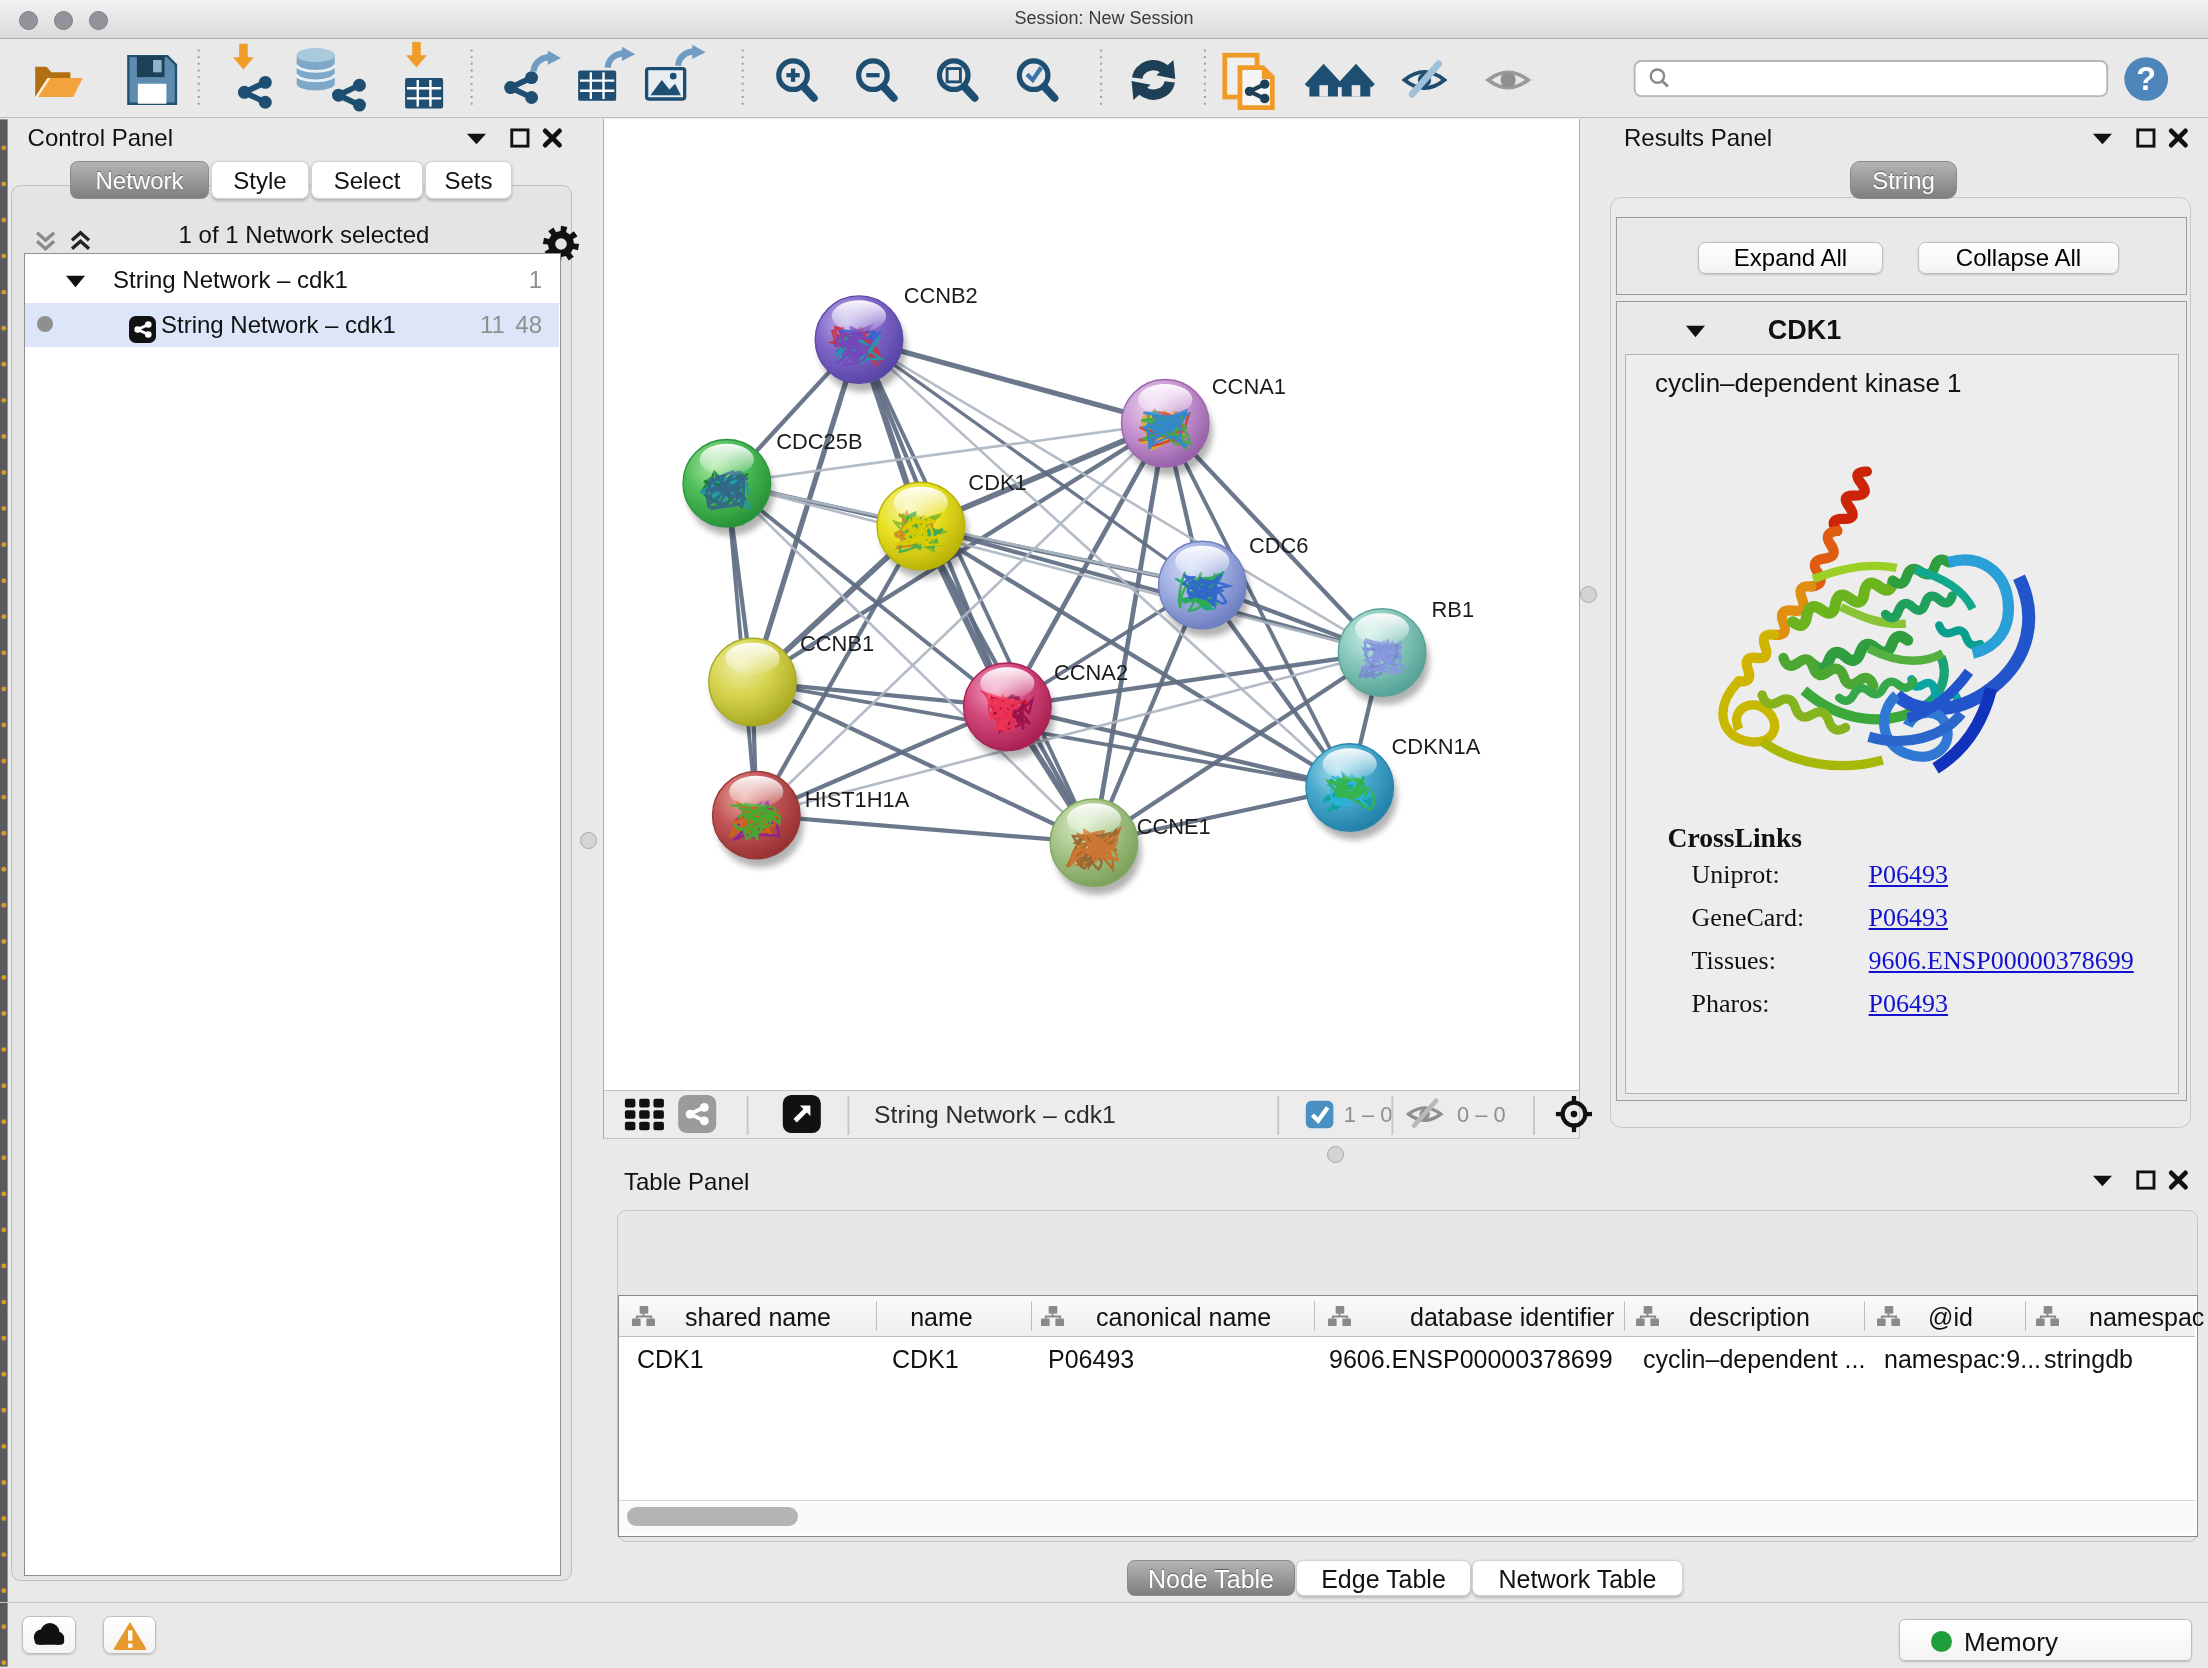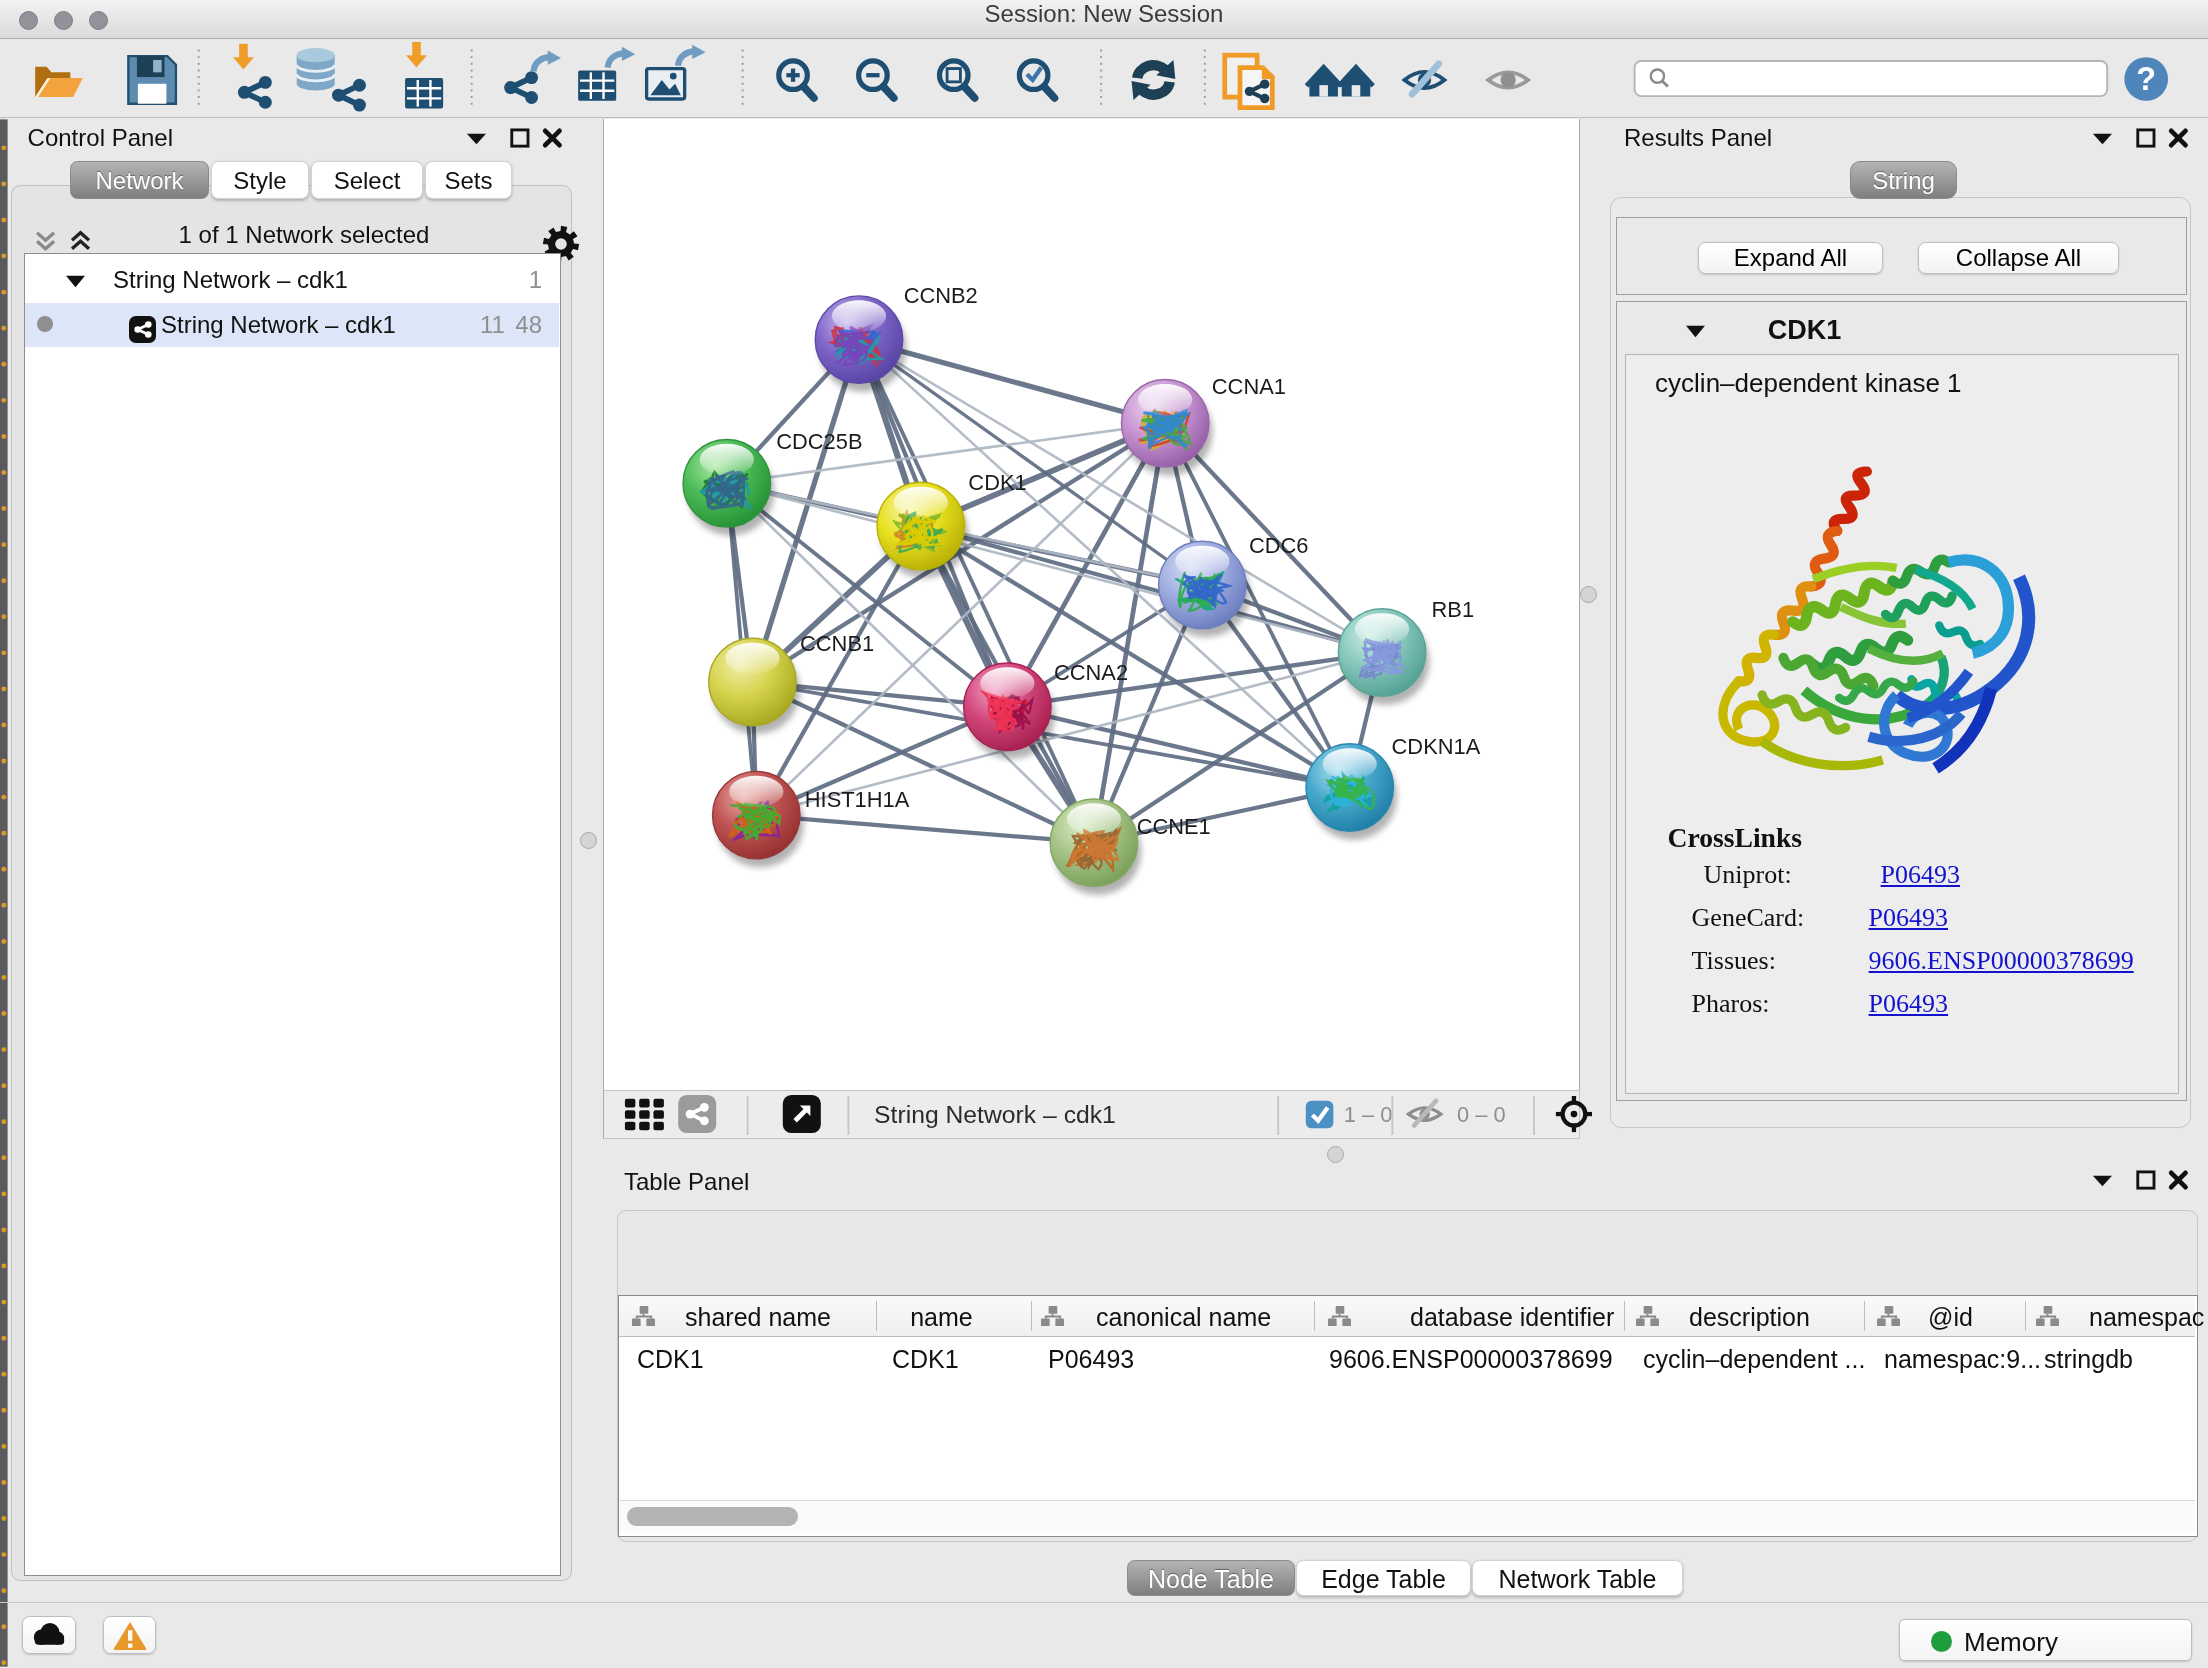--- a/index.html
+++ b/index.html
@@ -8,21 +8,21 @@
 .whitetab { background:#fff; color:#111; border:1px solid #d2d2d2; border-radius:7.6px; text-align:center; box-shadow:0 1.9px 2.9px rgba(0,0,0,0.22); }
 .btn { background:linear-gradient(#ffffff,#f3f3f3); border:1px solid #bdbdbd; border-radius:7.6px; text-align:center; box-shadow:0 1px 1.9px rgba(0,0,0,0.18); }
 a.lnk { color:#1212cf; text-decoration:underline; }
 </style></head>
 <body>
 
 <div class="abs" style="left:0;top:0;width:2208px;height:39px;background:linear-gradient(#f2f2f2,#dadada);border-bottom:1px solid #acacac;">
   <div class="abs" style="left:19px;top:11.4px;width:19px;height:19px;border-radius:50%;background:#92929a;border:1px solid #7e7e86;"></div>
   <div class="abs" style="left:54px;top:11.4px;width:19px;height:19px;border-radius:50%;background:#92929a;border:1px solid #7e7e86;"></div>
   <div class="abs" style="left:89px;top:11.4px;width:19px;height:19px;border-radius:50%;background:#92929a;border:1px solid #7e7e86;"></div>
-  <div style="text-align:center;font-size:24px;color:#3b3b3b;padding-top:0;">Session: New Session</div>
+  <div style="text-align:center;font-size:18px;color:#3b3b3b;padding-top:8px;">Session: New Session</div>
 </div>
 
 <div class="abs" style="left:0;top:40px;width:2208px;height:78px;background:#e9e9e9;border-bottom:1px solid #bdbdbd;">
     <svg width="2208" height="78" viewBox="0 42 2322 82" style="position:absolute;left:0;top:0">
       <g transform="translate(62,84)">
         <path d="M-25,18 L-25,-14 L-13,-14 L-8,-8 L12,-8 L12,18 Z" fill="#b06f10"></path>
         <path d="M-25,18 L-12,-2 L25,-2 L15,18 Z" fill="#f2a33c"></path>
         <path d="M-25,18 L-12,-2 L-9,-2 L-22,18 Z" fill="#fff" opacity="0.85"></path>
       </g>
       <g transform="translate(160,84)">
@@ -643,21 +643,21 @@
         <path d="M210,300 C250,312 290,300 310,275" fill="none" stroke="#2b66cc" stroke-width="11"></path>
         <path d="M318,230 C300,255 280,272 252,280" fill="none" stroke="#2255cc" stroke-width="11"></path>
         <path d="M228,168 Q238,177 242,164 Q247,151 257,160 Q267,169 271,156 Q275,143 286,152 Q296,161 300,148" fill="none" stroke="#1fa05c" stroke-width="10" stroke-linecap="round"></path>
         <path d="M150,130 C180,118 210,112 240,118" fill="none" stroke="#9ccf25" stroke-width="9"></path>
         <path d="M260,120 C290,128 312,142 322,162" fill="none" stroke="#12a88e" stroke-width="9"></path>
         <path d="M178,258 Q188,266 194,254 Q200,243 210,251 Q220,259 226,247 Q232,236 242,244 Q252,252 258,240" fill="none" stroke="#36a84a" stroke-width="9" stroke-linecap="round"></path>
         <path d="M210,205 C240,220 268,222 290,210" fill="none" stroke="#55b040" stroke-width="9"></path>
       </svg>
     <div class="abs" style="left:42px;top:467px;font-family:'Liberation Serif',serif;font-size:27.6px;font-weight:bold;color:#111;">CrossLinks</div>
     <div class="abs" style="left:66px;top:505px;width:476px;font-family:'Liberation Serif',serif;font-size:26px;color:#111;">
-      <div style="height:43px;"><span style="display:inline-block;width:177px;margin-left:12px;">Uniprot:</span><a class="lnk">P06493</a></div>
+      <div style="height:43px;"><span style="display:inline-block;width:177px;">Uniprot:</span><a class="lnk">P06493</a></div>
       <div style="height:43px;"><span style="display:inline-block;width:177px;">GeneCard:</span><a class="lnk">P06493</a></div>
       <div style="height:43px;"><span style="display:inline-block;width:177px;">Tissues:</span><a class="lnk">9606.ENSP00000378699</a></div>
       <div style="height:43px;"><span style="display:inline-block;width:177px;">Pharos:</span><a class="lnk">P06493</a></div>
     </div>
   </div>
 </div>
 
 <div class="abs" style="left:624px;top:1168px;font-size:24px;color:#111;">Table Panel</div>
 <svg width="105" height="25" viewBox="0 0 110 26" style="position:absolute;left:2091px;top:1168px">
     <path d="M2,8 L22,8 L12,19 Z" fill="#111"></path>

